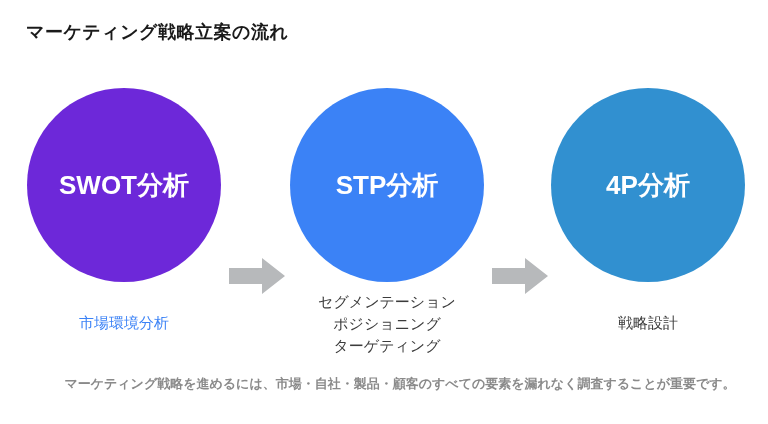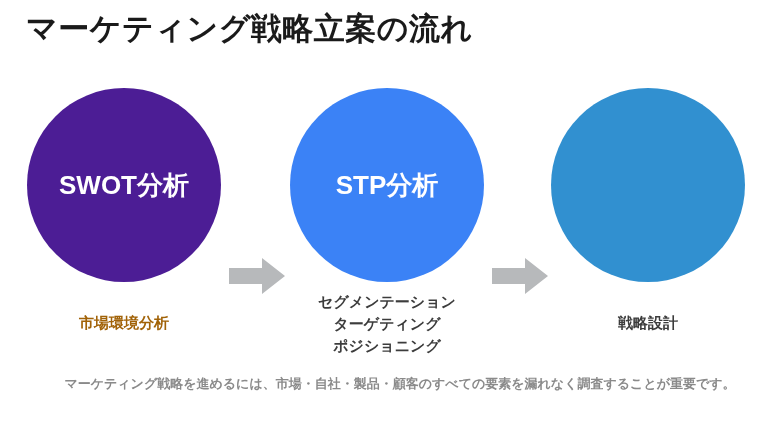--- a/index.html
+++ b/index.html
@@ -12,22 +12,22 @@
     height: 424px;
     position: relative;
     overflow: hidden;
     font-family: "Liberation Sans", "DejaVu Sans", sans-serif;
     color: #333333;
   }
 
   .page-title {
     position: absolute;
     left: 26px;
-    top: 8px;
-    font-size: 31px;
+    top: 20px;
+    font-size: 18px;
     font-weight: bold;
     color: #1a1a1a;
     letter-spacing: 0.5px;
     white-space: nowrap;
   }
 
   .flow {
     position: absolute;
     left: 0;
     top: 88px;
@@ -80,21 +80,21 @@
     top: 290px;
     width: 768px;
     height: 60px;
   }
   .caption {
     position: absolute;
     top: 0;
     width: 250px;
     text-align: center;
     font-size: 15px;
-    font-weight: bold;
+    font-weight: normal;
     line-height: 1.45;
     color: #3c3c3c;
   }
   .caption-1 { left: -1px; top: 22px; }
   .caption-2 { left: 262px; top: 1px; }
   .caption-3 { left: 523px; top: 22px; }
   .caption-line { display: block; white-space: nowrap; }
 
   .footnote {
     position: absolute;
@@ -109,21 +109,21 @@
   }
 </style>
 </head>
 <body>
 
 <div class="page-title" style="color: rgb(26, 26, 26);">マーケティング戦略立案の流れ</div>
 
 <div class="flow">
 
   <div class="stage stage-1">
-    <div class="circle" id="circle-1" style="background: #4c1d95;">
+    <div class="circle" id="circle-1" style="background: #6d28d9;">
       <span class="circle-line" style="color: rgb(255, 255, 255);">SWOT分析</span>
     </div>
   </div>
 
   <div class="arrow arrow-1">
     <svg width="56" height="40" viewBox="0 0 56 40" aria-hidden="true">
       <polygon id="arrow-poly-1" points="0,12 33,12 33,2 56,20 33,38 33,28 0,28" fill="#B7B9BB"></polygon>
     </svg>
   </div>
 
@@ -134,32 +134,33 @@
   </div>
 
   <div class="arrow arrow-2">
     <svg width="56" height="40" viewBox="0 0 56 40" aria-hidden="true">
       <polygon id="arrow-poly-2" points="0,12 33,12 33,2 56,20 33,38 33,28 0,28" fill="#B7B9BB"></polygon>
     </svg>
   </div>
 
   <div class="stage stage-3">
     <div class="circle" id="circle-3" style="background: rgb(49, 144, 208);">
+      <span class="circle-line" style="color: rgb(255, 255, 255);">4P分析</span>
     </div>
   </div>
 
 </div>
 
 <div class="captions">
-  <div class="caption caption-1" style="color: #a16207;">
+  <div class="caption caption-1" style="color: #3b82f6;">
     <span class="caption-line">市場環境分析</span>
   </div>
   <div class="caption caption-2" style="color: rgb(60, 60, 60);">
     <span class="caption-line">セグメンテーション</span>
+    <span class="caption-line">ポジショニング</span>
     <span class="caption-line">ターゲティング</span>
-    <span class="caption-line">ポジショニング</span>
   </div>
   <div class="caption caption-3" style="color: rgb(60, 60, 60);">
     <span class="caption-line">戦略設計</span>
   </div>
 </div>
 
 <div class="footnote" style="color: rgb(138, 138, 138); padding-left: 16px;">マーケティング戦略を進めるには、市場・自社・製品・顧客のすべての要素を漏れなく調査することが重要です。</div>
 
 </body></html>

